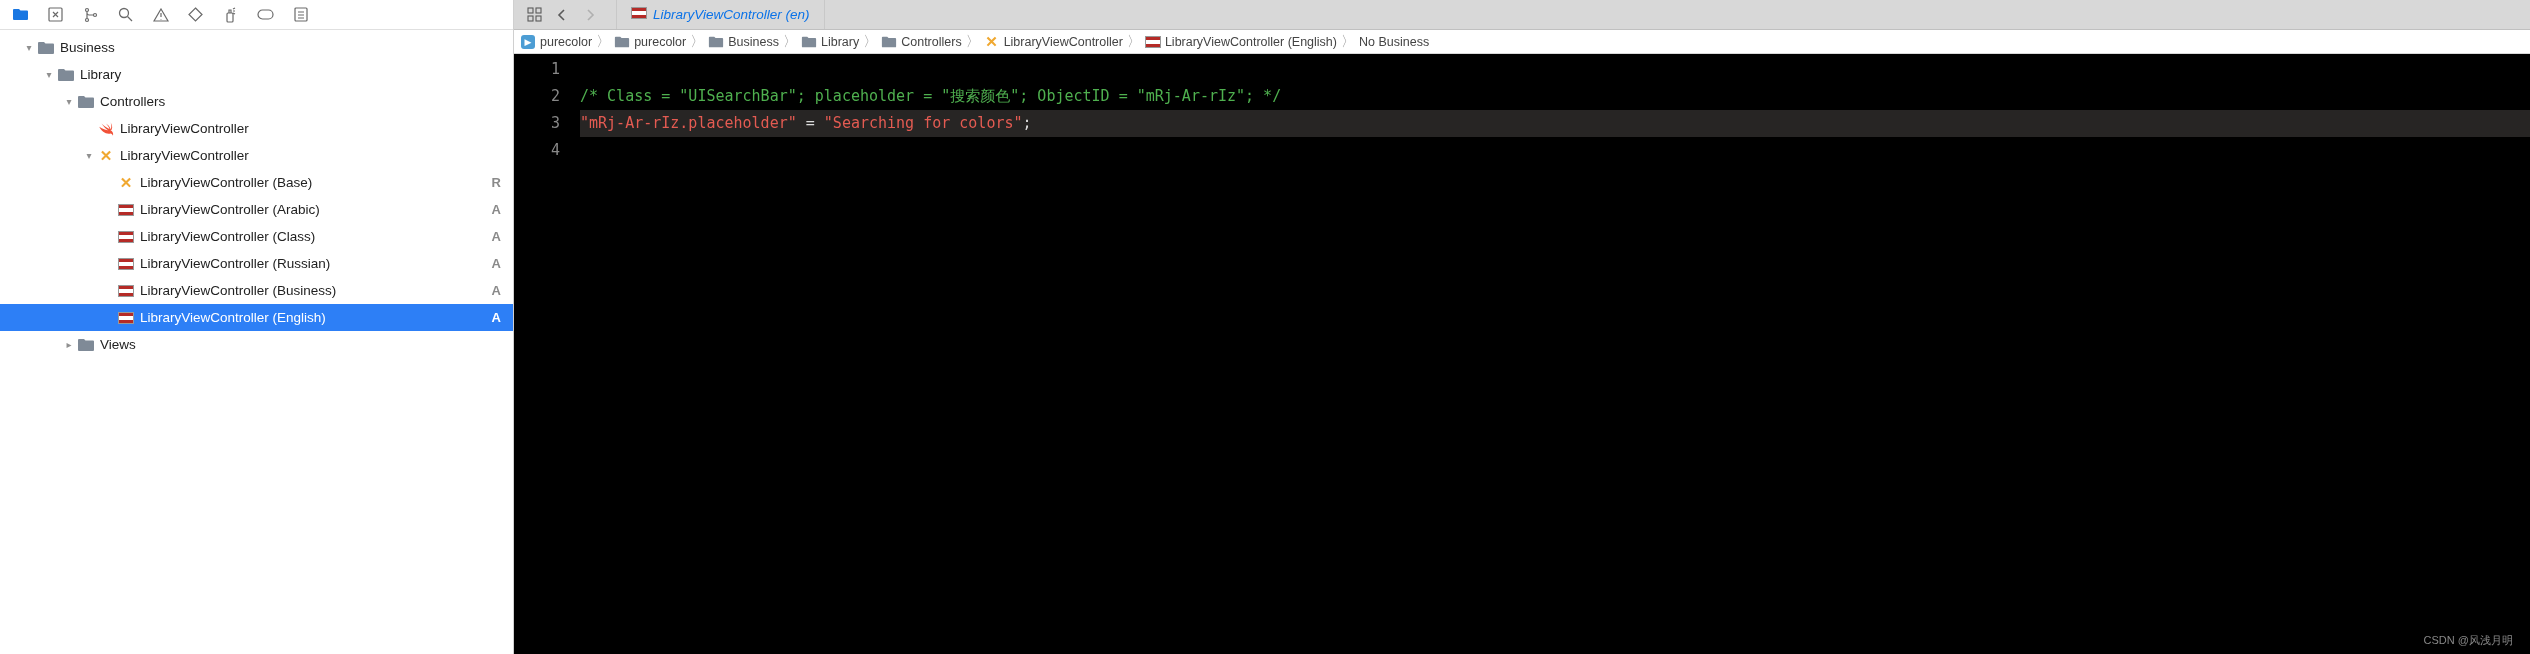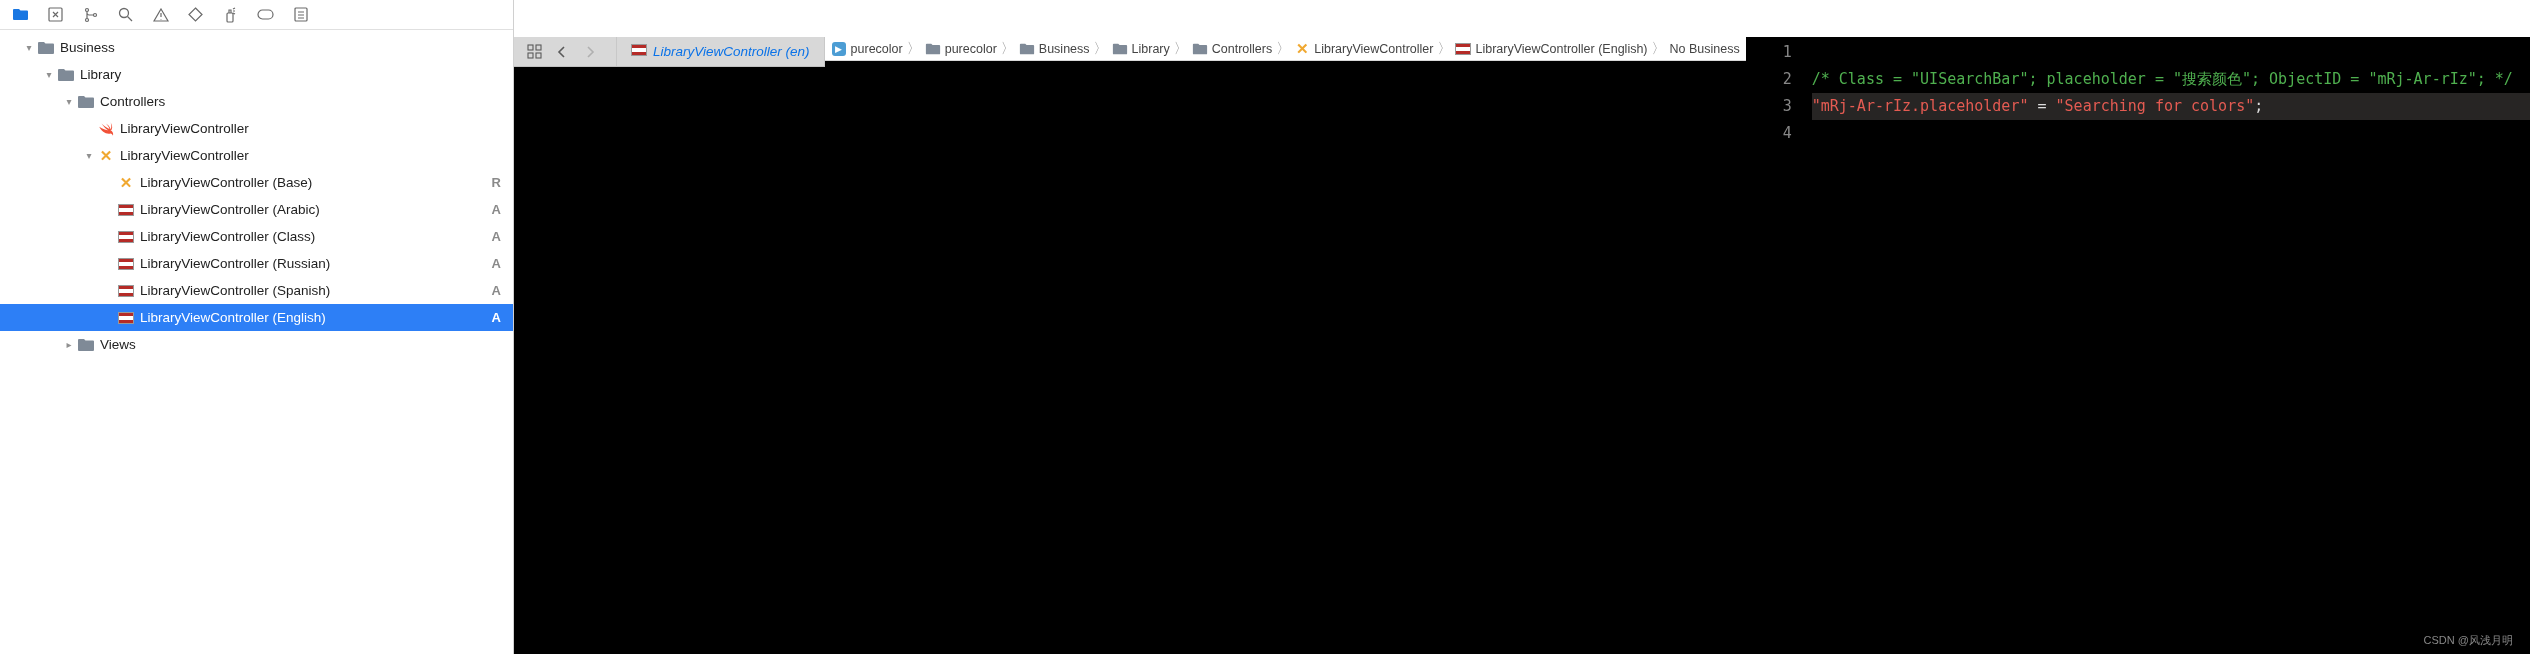--- a/index.html
+++ b/index.html
@@ -5,21 +5,21 @@
     * { margin: 0; padding: 0; box-sizing: border-box; }
     body {
       font-family: -apple-system, BlinkMacSystemFont, "Helvetica Neue", sans-serif;
       font-size: 13px;
       color: #333;
       background: #fff;
       overflow: hidden;
     }
     .container { display: flex; width: 100%; height: 654px; }
     .left-pane { width: 514px; display: flex; flex-direction: column; border-right: 1px solid #d0d0d0; background: #fff; }
-    .right-pane { flex: 1; display: flex; flex-direction: row; background: #000; position: relative; margin-top: 37px; }
+    .right-pane { flex: 1; display: flex; flex-direction: column; background: #000; position: relative; }
     
     .toolbar { height: 30px; display: flex; align-items: center; padding: 0 12px; gap: 18px; border-bottom: 1px solid #e0e0e0; background: #fff; }
     .toolbar-icon { width: 17px; height: 17px; display: flex; align-items: center; justify-content: center; color: #6a6a6a; cursor: pointer; }
     .toolbar-icon.active { color: #1977e2; }
     
     .tree { flex: 1; overflow: auto; padding-top: 4px; }
     .tree-row { display: flex; align-items: center; height: 27px; padding-right: 12px; cursor: pointer; }
     .tree-row.selected { background: #2d7ff6; color: #fff; }
     .tree-row .indent { display: inline-block; }
     .tree-row .chevron { width: 14px; display: inline-flex; align-items: center; justify-content: center; color: #909090; font-size: 10px; }
@@ -201,21 +201,21 @@
           </span>
           <span class="label">LibraryViewController (Russian)</span>
           <span class="badge">A</span>
         </div>
         <div class="tree-row">
           <span class="indent" style="width:102px"></span>
           <span class="chevron"></span>
           <span class="icon">
             <span class="strings-icon"></span>
           </span>
-          <span class="label">LibraryViewController (Spanish)</span>
+          <span class="label">LibraryViewController (Business)</span>
           <span class="badge">A</span>
         </div>
         <div class="tree-row selected">
           <span class="indent" style="width:102px"></span>
           <span class="chevron"></span>
           <span class="icon">
             <span class="strings-icon"></span>
           </span>
           <span class="label">LibraryViewController (English)</span>
           <span class="badge">A</span>

